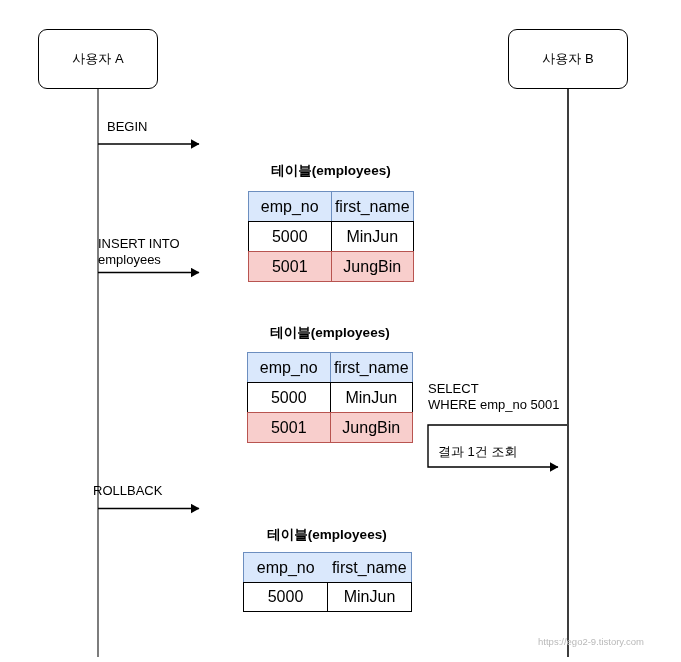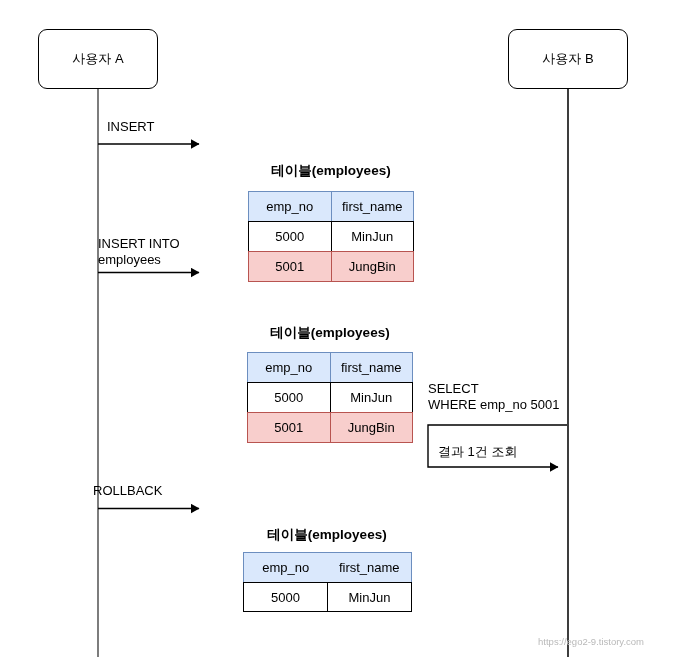--- a/index.html
+++ b/index.html
@@ -12,21 +12,21 @@
 
   .actor{
     position:absolute;width:120px;height:60px;border:1.5px solid #000;border-radius:9px;
     background:#fff;display:flex;align-items:center;justify-content:center;font-size:13px;
   }
   .msg{position:absolute;font-size:13px;line-height:16px;white-space:nowrap;}
   .msg.center{text-align:left;white-space:normal;}
 
   .ttitle{position:absolute;width:180px;text-align:center;font-size:13.5px;font-weight:bold;}
 
-  .dtable{position:absolute;width:166px;font-size:13px;border-radius:19px;}
+  .dtable{position:absolute;width:166px;font-size:16px;border-radius:19px;}
   .trow{display:flex;height:31px;margin-top:-1px;}
   .trow:first-child{margin-top:0;}
   .trow.header{background:#dae8fc;border:1px solid #6c8ebf;}
   .trow.plain{background:#ffffff;border:1px solid #000;}
   .trow.pink{background:#f8cecc;border:1px solid #b85450;}
   .tcell{flex:1;display:flex;align-items:center;justify-content:center;}
   .trow.header .tcell.c1{border-right:1px solid #6c8ebf;}
   .trow.plain  .tcell.c1{border-right:1px solid #000;}
   .trow.pink   .tcell.c1{border-right:1px solid #b85450;}
   .trow.header.nodiv .tcell.c1{border-right:none;}
@@ -52,21 +52,21 @@
     <path d="M567,425 H428 V467 H558" stroke="#000" stroke-width="1.4" fill="none" marker-end="url(#arrow)"></path>
   </svg>
 
   <div class="actor" style="left:38px;top:29px;">
     <span>사용자 A</span>
   </div>
   <div class="actor" style="left:508px;top:29px;">
     <span>사용자 B</span>
   </div>
 
-  <div class="msg" style="left:107px;top:119px;">INSERT</div>
+  <div class="msg" style="left:107px;top:119px;">BEGIN</div>
 
   <div class="msg center" style="left:98px;top:236px;width:144px;">
     <div>INSERT INTO employees</div>
   </div>
 
   <div class="msg center" style="left:428px;top:381px;width:142px;">
     <div>SELECT</div>
     <div>WHERE emp_no 5001</div>
   </div>
 

